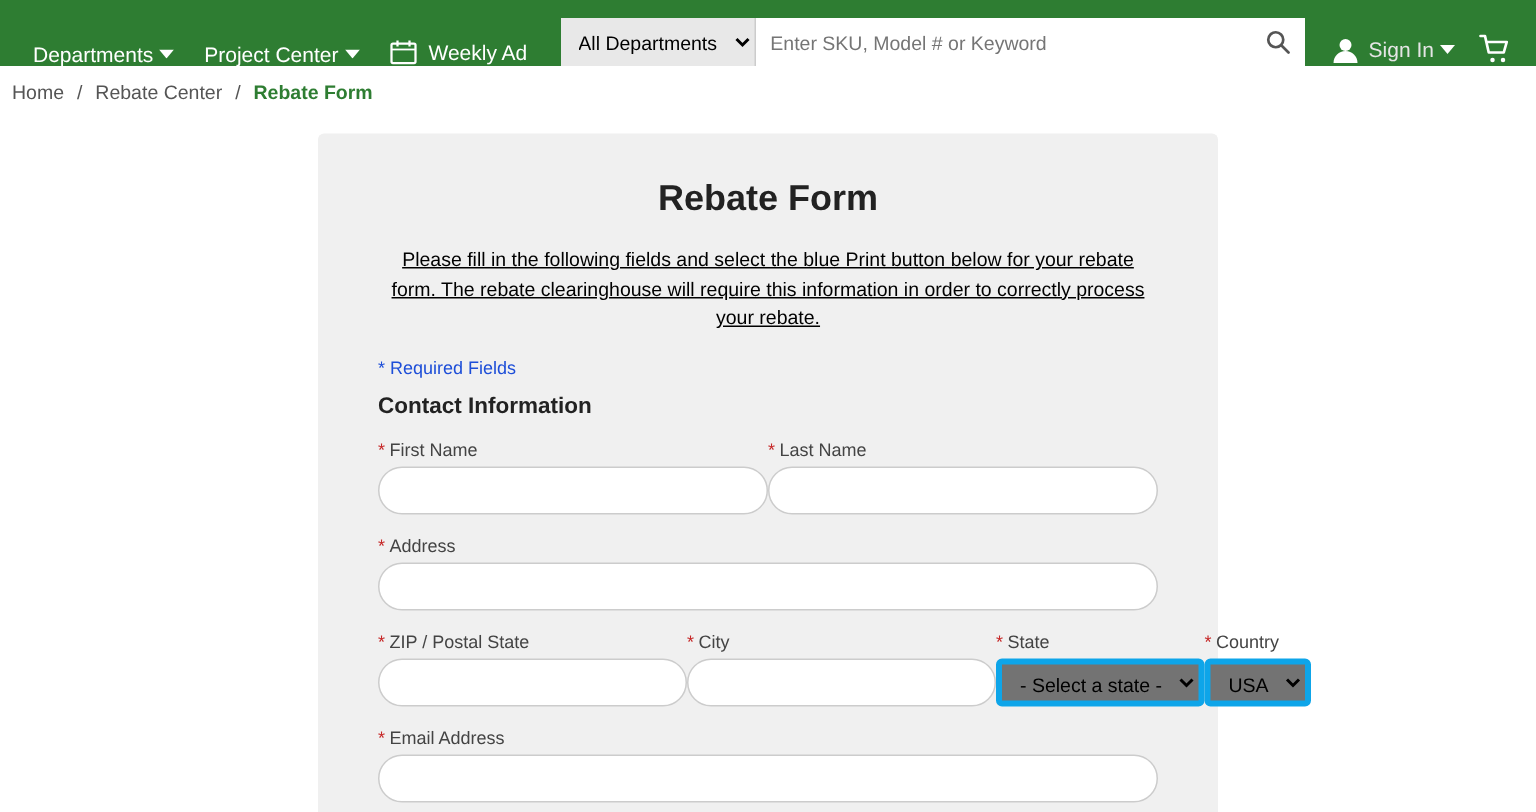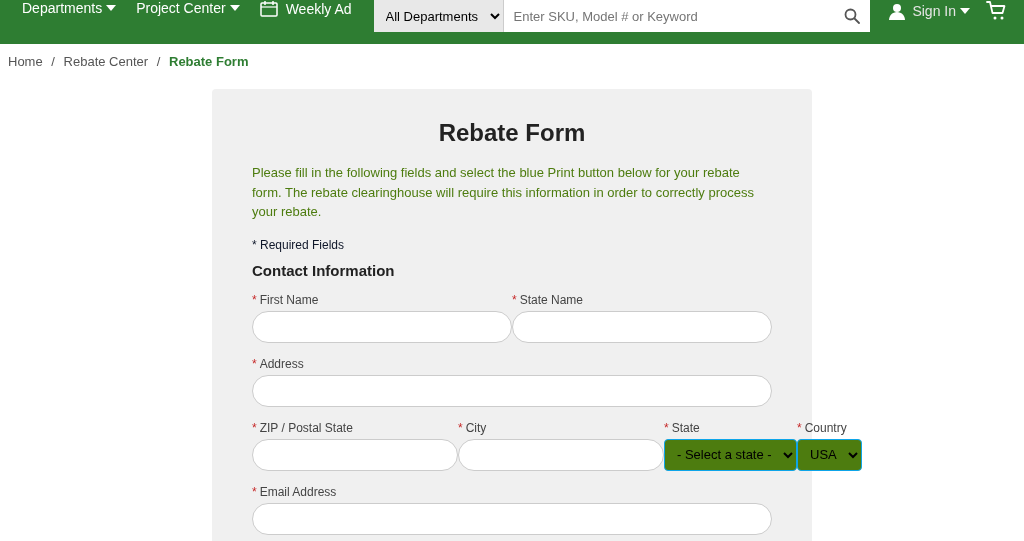--- a/index.html
+++ b/index.html
@@ -2,21 +2,21 @@
 <html><head>
   <meta charset="utf-8">
   <style>
     * { box-sizing: border-box; margin: 0; padding: 0; }
     body { font-family: Arial, sans-serif; font-size: 14px; background: #fff; }
 
     
     .header {
       background: #2e7d32;
       display: flex;
-      align-items: flex-start;
+      align-items: flex-end;
       padding: 0 16px;
       height: 44px;
       gap: 8px;
     }
     .header-nav-item {
       color: #fff;
       font-size: 14px;
       display: flex;
       align-items: center;
       gap: 4px;
@@ -99,29 +99,30 @@
       max-width: 100%;
     }
     .form-title {
       text-align: center;
       font-size: 24px;
       font-weight: bold;
       margin-bottom: 16px;
       color: #222;
     }
     .form-description {
-      text-align: left;
-      font-size: 13px;
-      color: #4d7c0f;
+      text-align: center;
+      font-size: 13px;
+      color: #000000;
       margin-bottom: 16px;
       line-height: 1.5;
+      text-decoration: underline;
     }
     .required-note {
       font-size: 12px;
-      color: #0f172a;
+      color: #1d4ed8;
       margin-bottom: 10px;
     }
     .section-title {
       font-size: 15px;
       font-weight: bold;
       color: #222;
       margin-bottom: 14px;
     }
     .form-row {
       display: flex;
@@ -144,25 +145,25 @@
     .form-input {
       border: 1px solid #ccc;
       border-radius: 20px;
       padding: 6px 14px;
       font-size: 13px;
       background: #fff;
       outline: none;
       height: 32px;
     }
     .form-select {
-      border: 1px solid #0ea5e9;
+      border: 4px solid #0ea5e9;
       border-radius: 4px;
       padding: 5px 8px;
       font-size: 13px;
-      background: #4d7c0f;
+      background: #737373;
       outline: none;
       height: 32px;
       cursor: pointer;
     }
 
     
     .icon-svg { display: inline-flex; align-items: center; justify-content: center; }
   </style>
 </head>
 <body>
@@ -258,21 +259,21 @@
 
     <div class="form-row">
       <div class="form-group">
         <label class="form-label">
           <span class="required-star">*</span><span>First Name</span>
         </label>
         <input type="text" class="form-input" style="">
       </div>
       <div class="form-group">
         <label class="form-label">
-          <span class="required-star">*</span><span>State Name</span>
+          <span class="required-star">*</span><span>Last Name</span>
         </label>
         <input type="text" class="form-input" style="">
       </div>
     </div>
 
     <div class="form-row">
       <div class="form-group">
         <label class="form-label">
           <span class="required-star">*</span><span>Address</span>
         </label>

